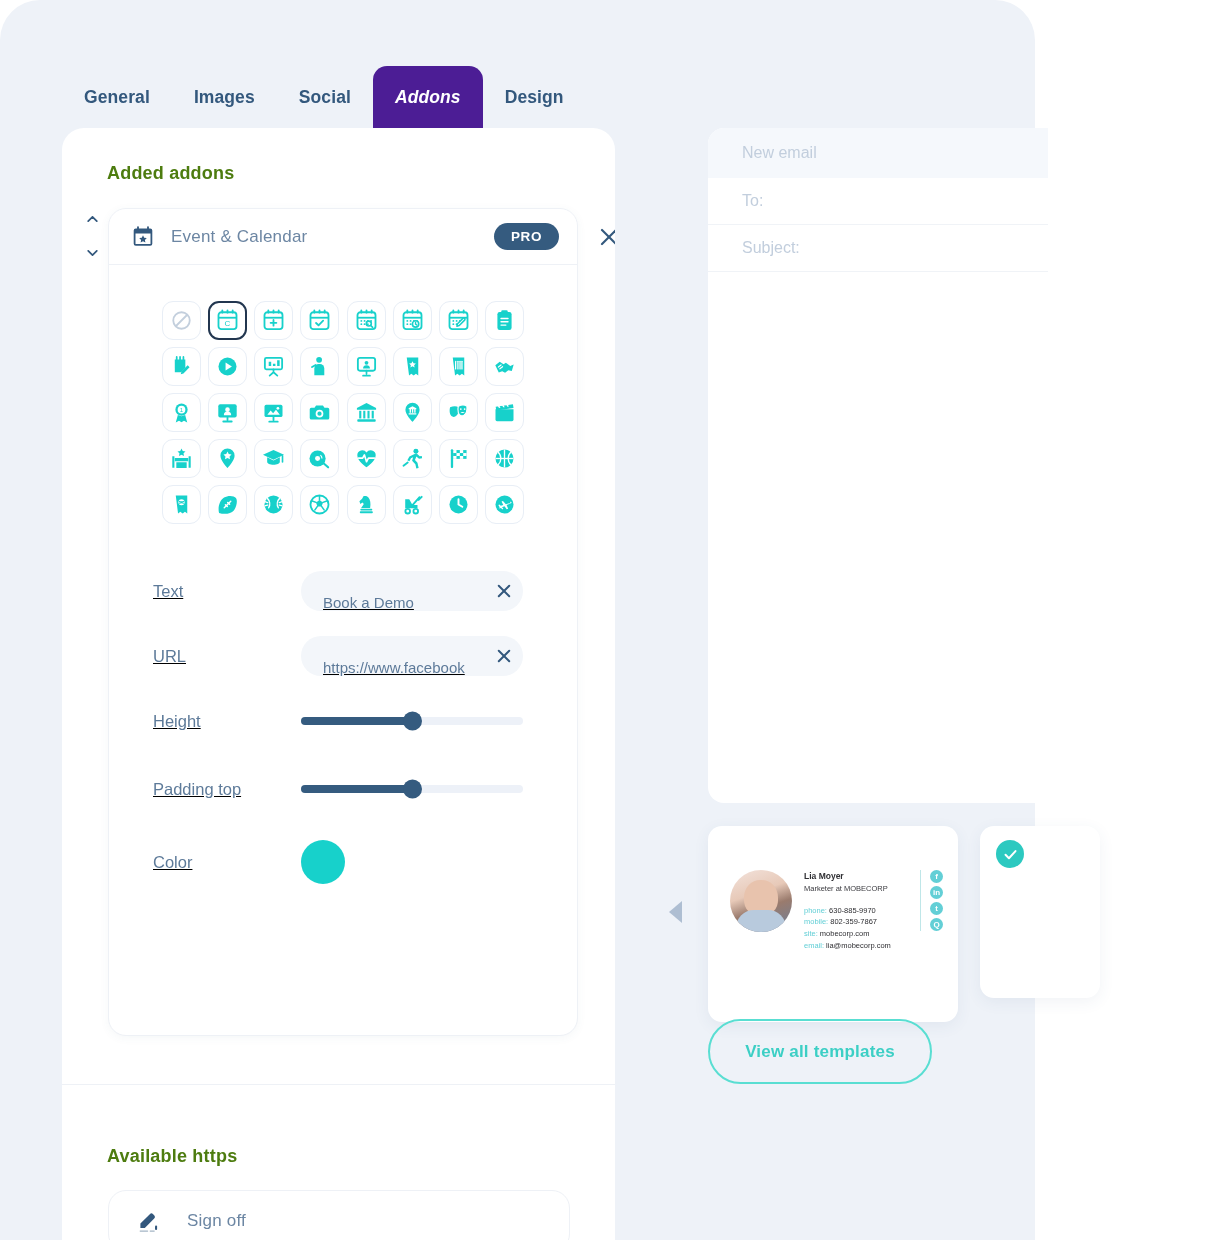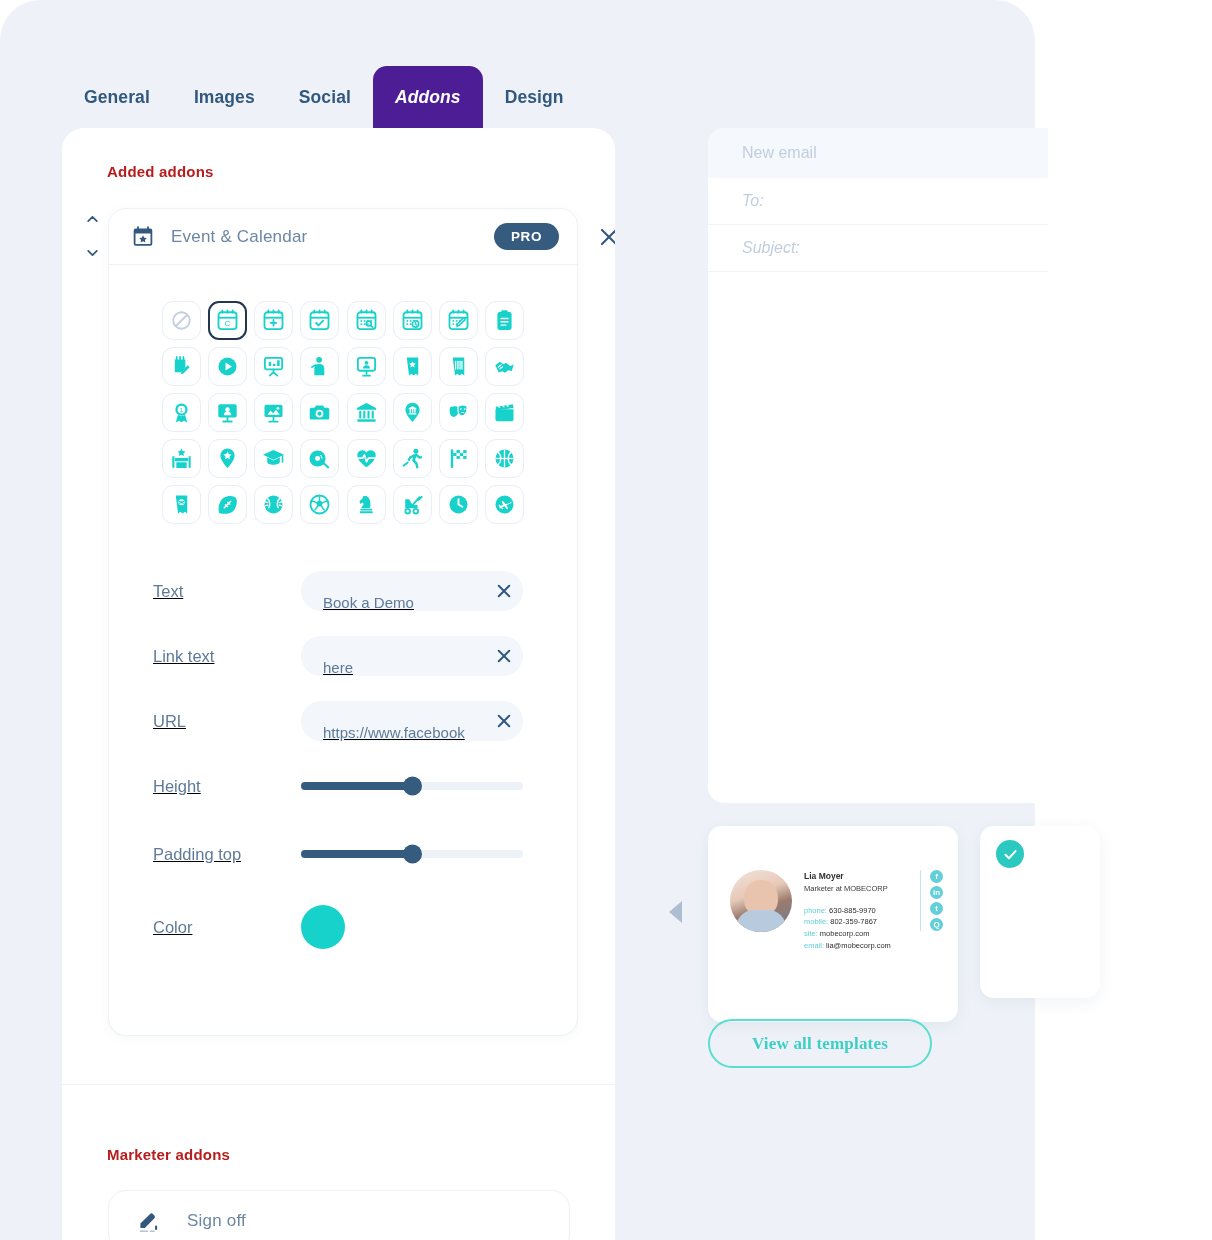--- a/index.html
+++ b/index.html
@@ -36,21 +36,21 @@
 
   
   .editor-panel {
     position: absolute; left: 62px; top: 128px;
     width: 553px; height: 1112px;
     background: #ffffff;
     border-radius: 22px 22px 0 0;
     overflow: hidden;
   }
   .section-title {
-    font-size: 15px; font-weight: 700; color: #b91c1c;
+    font-size: 18px; font-weight: 700; color: #4d7c0f;
     letter-spacing: .2px;
   }
   .added-title { position: absolute; left: 45px; top: 35px; }
 
   
   .reorder {
     position: absolute; left: 20px; top: 88px;
     width: 20px; height: 40px;
     display: flex; flex-direction: column; align-items: center;
     justify-content: space-between; cursor: grab;
@@ -168,21 +168,20 @@
   }
   .email-head {
     height: 50px; background: #f5f8fc;
     display: flex; align-items: center; padding-left: 34px;
     font-size: 16px; color: #c2cedd;
   }
   .email-field {
     height: 47px; display: flex; align-items: center;
     padding-left: 34px; font-size: 16px; color: #c2cedd;
     border-bottom: 1px solid #f0f3f7;
-    font-style: italic;
   }
 
   
   .tpl-card {
     position: absolute; left: 708px; top: 826px;
     width: 250px; height: 196px;
     background: #ffffff; border-radius: 14px;
     box-shadow: 0 4px 16px rgba(53,91,127,.07);
   }
   .tpl-card-2 {
@@ -232,27 +231,26 @@
     display: flex; flex-direction: column; gap: 3px;
   }
   .sig-soc-dot {
     width: 13px; height: 13px; border-radius: 50%; background: #63cfd6;
     display: flex; align-items: center; justify-content: center;
     color: #fff; font-size: 8px; font-weight: 700;
   }
 
   .view-all-btn {
     position: absolute; left: 708px; top: 1019px;
-    width: 224px; height: 49px;
+    width: 224px; height: 65px;
     border: 2px solid #59ded2; border-radius: 999px;
     background: transparent; color: #3ccfc5;
     font-size: 17px; font-weight: 700; letter-spacing: .2px;
     display: flex; align-items: center; justify-content: center;
     cursor: pointer;
-    font-family: Liberation Serif, serif;
   }
 </style>
 </head>
 <body>
 
 <div class="stage">
 
   <div class="app-shell"></div>
 
   <div class="tabbar" id="tabbar">
@@ -656,30 +654,20 @@
             </svg>
           </div>
         </div>
 
       <div class="form">
         <div id="field-rows">
             <div class="row">
               <div class="row-label">Text</div>
               <div class="field">
                 <span>Book a Demo</span>
-                <svg class="field-clear" viewBox="0 0 24 24" fill="none" stroke="currentColor" stroke-width="2.6" stroke-linecap="round">
-                  <line x1="5" y1="5" x2="19" y2="19"></line>
-                  <line x1="19" y1="5" x2="5" y2="19"></line>
-                </svg>
-              </div>
-            </div>
-            <div class="row">
-              <div class="row-label">Link text</div>
-              <div class="field">
-                <span>here</span>
                 <svg class="field-clear" viewBox="0 0 24 24" fill="none" stroke="currentColor" stroke-width="2.6" stroke-linecap="round">
                   <line x1="5" y1="5" x2="19" y2="19"></line>
                   <line x1="19" y1="5" x2="5" y2="19"></line>
                 </svg>
               </div>
             </div>
             <div class="row">
               <div class="row-label">URL</div>
               <div class="field">
                 <span>https://www.facebook</span>
@@ -711,21 +699,21 @@
 
         <div class="color-row">
           <div class="row-label">Color</div>
           <div class="color-dot"></div>
         </div>
       </div>
     </div>
 
     <div class="panel-divider"></div>
 
-    <div class="section-title available-title">Marketer addons</div>
+    <div class="section-title available-title">Available https</div>
 
     <div class="available-item">
       <svg class="ai-icon" viewBox="0 0 24 24" fill="currentColor">
         <path d="M3.4 14.6 12.8 5.2a2.3 2.3 0 0 1 3.3 0l1.1 1.1a2.3 2.3 0 0 1 0 3.3l-9.4 9.4H3.4v-4.4Z"></path>
         <rect x="18" y="16.4" width="2.1" height="4.6" rx="1"></rect>
         <rect x="2.6" y="21.4" width="8.6" height="1.3" rx=".6" opacity=".45"></rect>
         <rect x="12.6" y="21.4" width="5.2" height="1.3" rx=".6" opacity=".45"></rect>
       </svg>
       <div class="ai-label">Sign off</div>
     </div>

